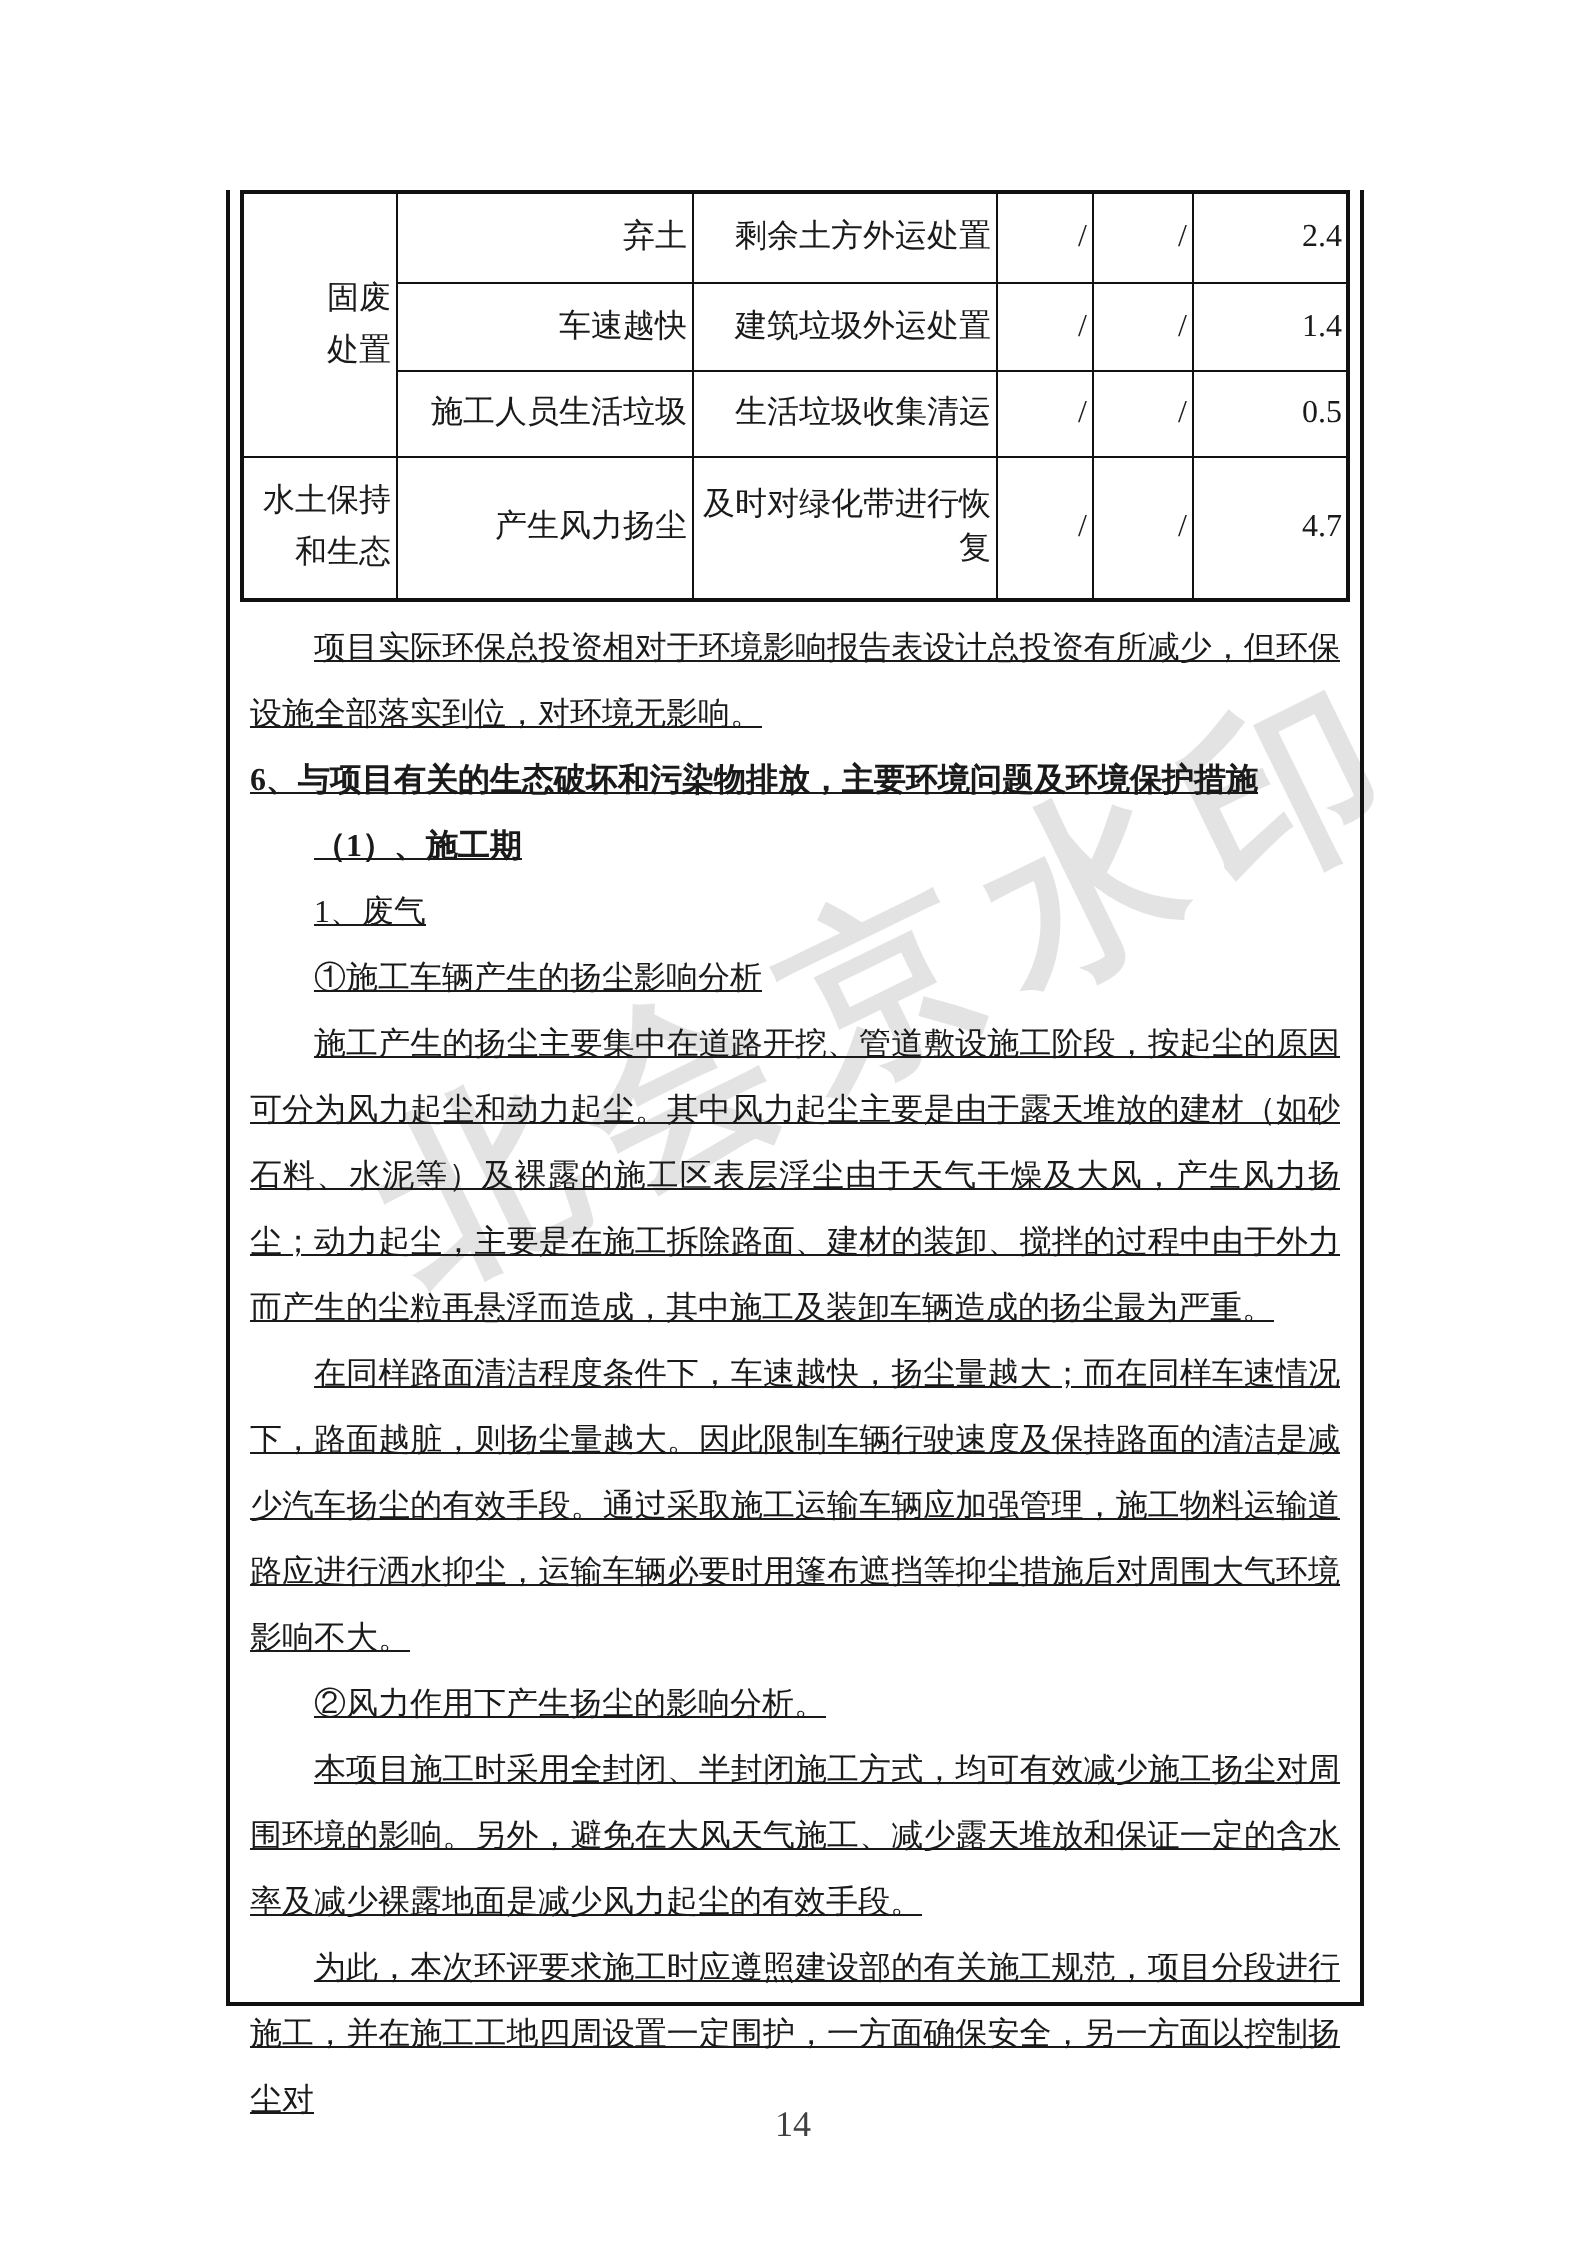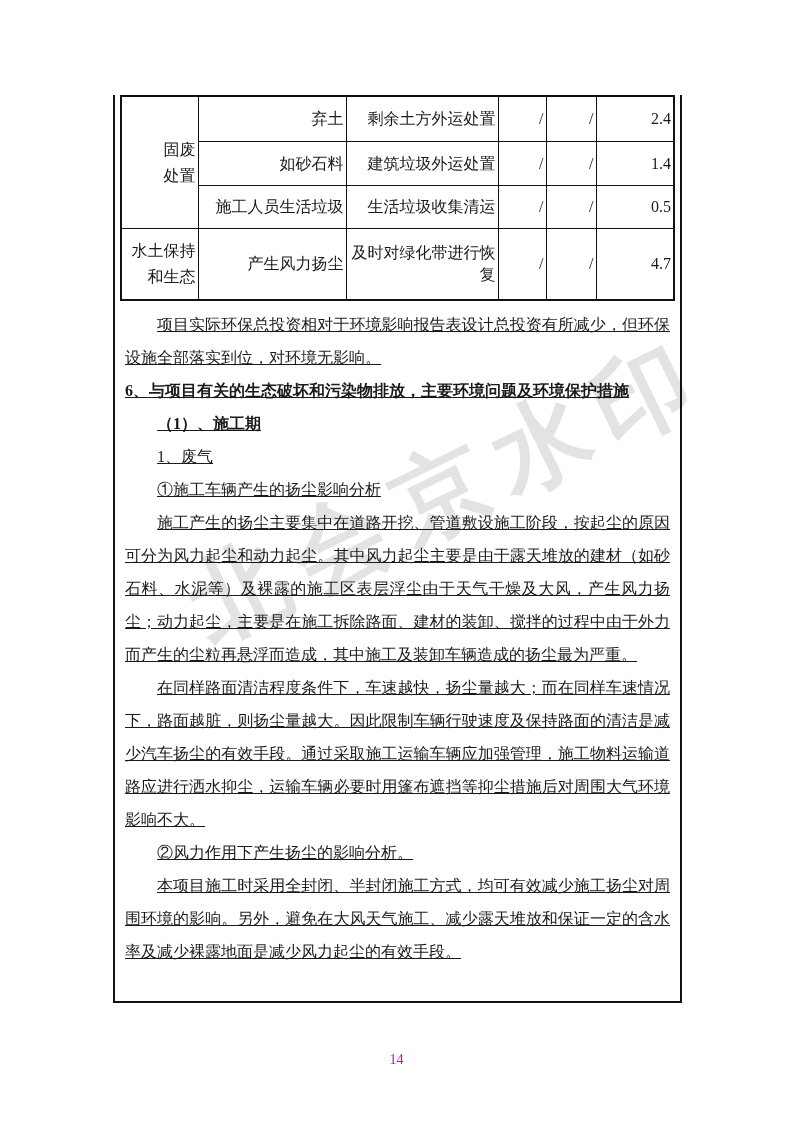--- a/index.html
+++ b/index.html
@@ -65,22 +65,22 @@
     text-decoration:underline;
   }
   .text-area p{margin:0;}
   .text-area p.indent{text-indent:2em;}
   .text-area p.bold{font-weight:bold;}
   .page-number{
     position:absolute;
     left:0;top:1052px;
     width:100%;
     text-align:center;
-    font-size:14px;
-    color:#a21caf;
+    font-size:18px;
+    color:#404040;
   }
 </style>
 </head>
 <body>
 
 <div class="page">
 
   <div class="watermark">北会京水印</div>
 
   <div class="content-box">
@@ -100,21 +100,21 @@
           <div>固废</div>
           <div>处置</div>
         </td>
         <td>弃土</td>
         <td>剩余土方外运处置</td>
         <td>/</td>
         <td>/</td>
         <td>2.4</td>
       </tr>
       <tr>
-        <td>如砂石料</td>
+        <td>车速越快</td>
         <td>建筑垃圾外运处置</td>
         <td>/</td>
         <td>/</td>
         <td>1.4</td>
       </tr>
       <tr>
         <td>施工人员生活垃圾</td>
         <td>生活垃圾收集清运</td>
         <td>/</td>
         <td>/</td>
@@ -137,19 +137,20 @@
     <div class="text-area">
       <p class="indent">项目实际环保总投资相对于环境影响报告表设计总投资有所减少，但环保设施全部落实到位，对环境无影响。</p>
       <p class="bold">6、与项目有关的生态破坏和污染物排放，主要环境问题及环境保护措施</p>
       <p class="bold indent">（1）、施工期</p>
       <p class="indent">1、废气</p>
       <p class="indent">①施工车辆产生的扬尘影响分析</p>
       <p class="indent">施工产生的扬尘主要集中在道路开挖、管道敷设施工阶段，按起尘的原因可分为风力起尘和动力起尘。其中风力起尘主要是由于露天堆放的建材（如砂石料、水泥等）及裸露的施工区表层浮尘由于天气干燥及大风，产生风力扬尘；动力起尘，主要是在施工拆除路面、建材的装卸、搅拌的过程中由于外力而产生的尘粒再悬浮而造成，其中施工及装卸车辆造成的扬尘最为严重。</p>
       <p class="indent">在同样路面清洁程度条件下，车速越快，扬尘量越大；而在同样车速情况下，路面越脏，则扬尘量越大。因此限制车辆行驶速度及保持路面的清洁是减少汽车扬尘的有效手段。通过采取施工运输车辆应加强管理，施工物料运输道路应进行洒水抑尘，运输车辆必要时用篷布遮挡等抑尘措施后对周围大气环境影响不大。</p>
       <p class="indent">②风力作用下产生扬尘的影响分析。</p>
       <p class="indent">本项目施工时采用全封闭、半封闭施工方式，均可有效减少施工扬尘对周围环境的影响。另外，避免在大风天气施工、减少露天堆放和保证一定的含水率及减少裸露地面是减少风力起尘的有效手段。</p>
+      <p class="indent">为此，本次环评要求施工时应遵照建设部的有关施工规范，项目分段进行施工，并在施工工地四周设置一定围护，一方面确保安全，另一方面以控制扬尘对</p>
     </div>
 
   </div>
 
   <div class="page-number">14</div>
 
 </div>
 
 </body></html>

